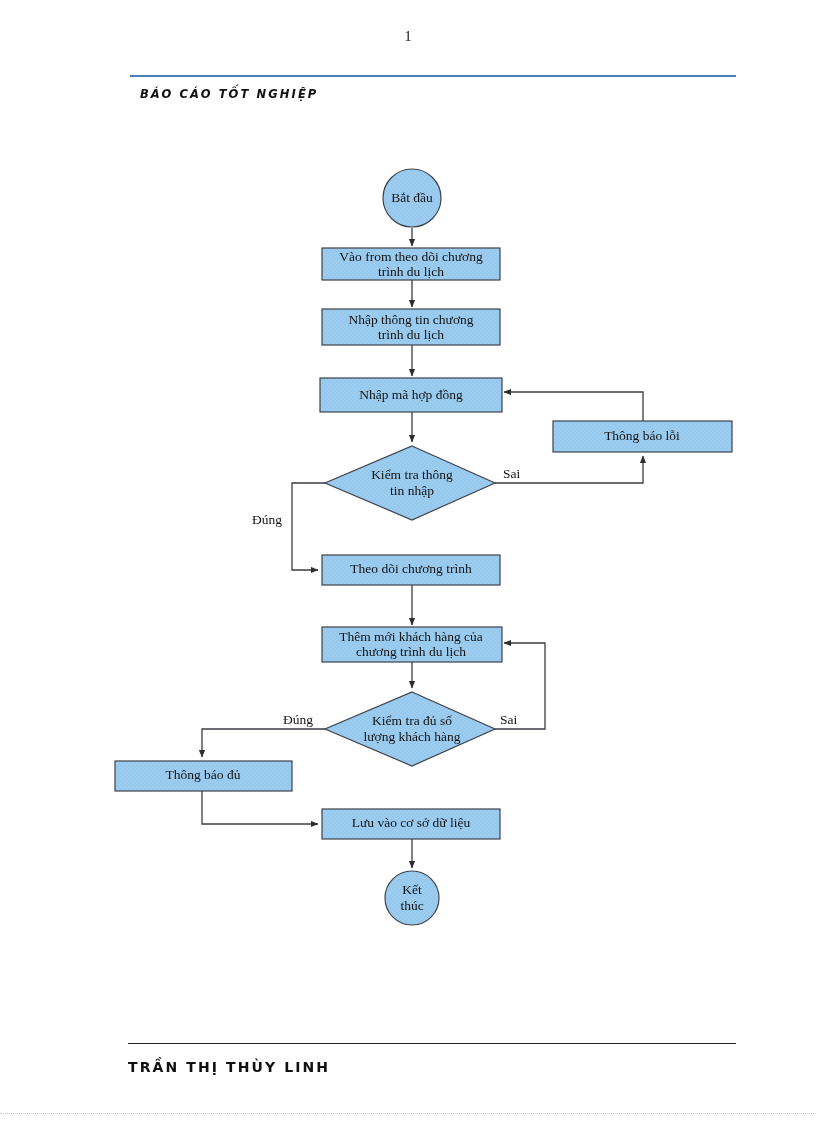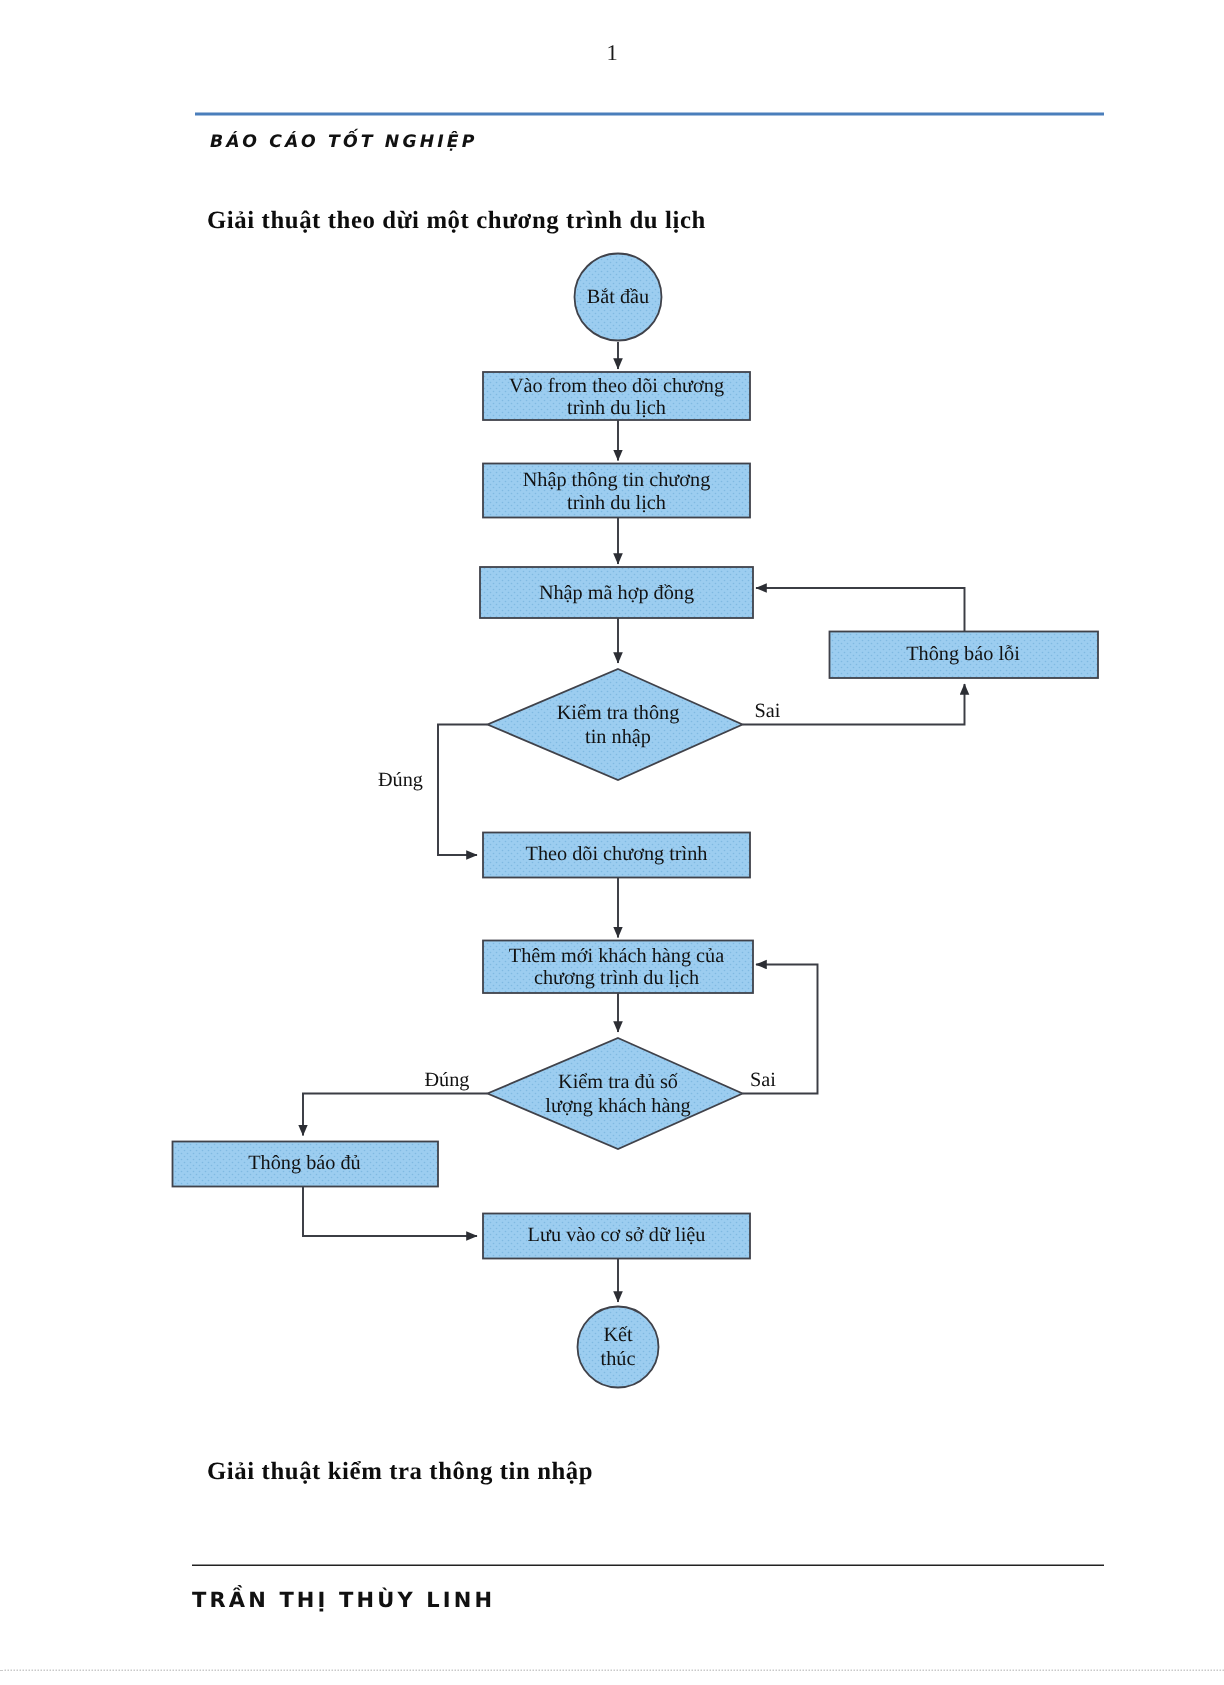--- a/index.html
+++ b/index.html
@@ -31,21 +31,20 @@
 </style>
 </head>
 <body>
 
 <div class="page">
 
   <div class="page-number">1</div>
   <div class="hdr-text">BÁO CÁO TỐT NGHIỆP</div>
   <div class="hdr-rule"></div>
 
-  <div class="doc-title">Giải thuật theo dừi một chương trình du lịch</div>
 
   <div class="chart">
     <svg width="816" height="790" viewBox="0 0 816 790" xmlns="http://www.w3.org/2000/svg">
       <defs>
         <pattern id="dots" width="4" height="4" patternUnits="userSpaceOnUse">
           <rect width="4" height="4" fill="#9ccdf0"></rect>
           <circle cx="1" cy="1" r="0.55" fill="#7fb9e2"></circle>
           <circle cx="3" cy="3" r="0.55" fill="#7fb9e2"></circle>
         </pattern>
         <marker id="arr" markerWidth="9" markerHeight="9" refX="7.2" refY="3.2" orient="auto" markerUnits="userSpaceOnUse">
@@ -145,18 +144,17 @@
         <text class="node-label" x="412" y="747">thúc</text>
       </g>
 
       <text class="edge-label" x="503" y="318">Sai</text>
       <text class="edge-label" x="252" y="364">Đúng</text>
       <text class="edge-label" x="283" y="564">Đúng</text>
       <text class="edge-label" x="500" y="564">Sai</text>
     </svg>
   </div>
 
-  <div class="doc-caption">Giải thuật kiểm tra thông tin nhập</div>
 
   <div class="ftr-rule"></div>
   <div class="ftr-text">TRẦN THỊ THÙY LINH</div>
   <div class="edge-strip"></div>
 </div>
 
 </body></html>

